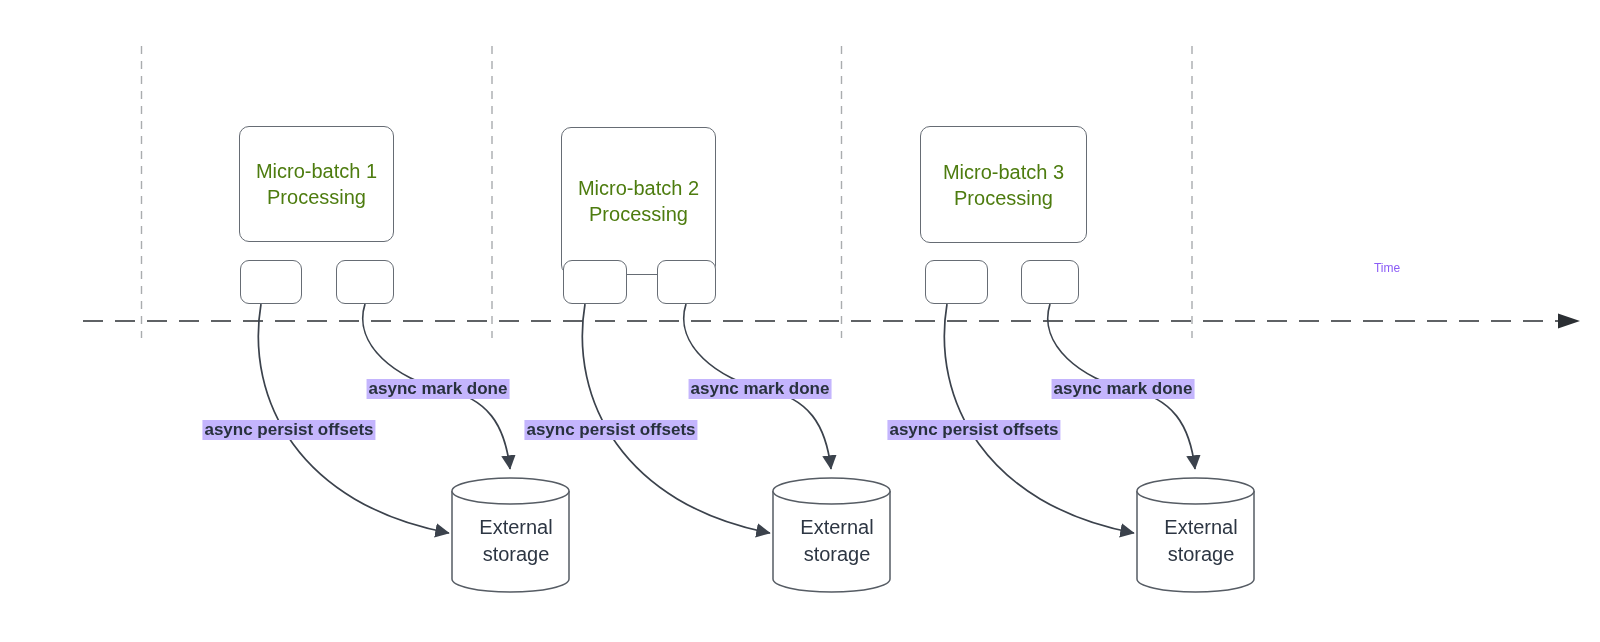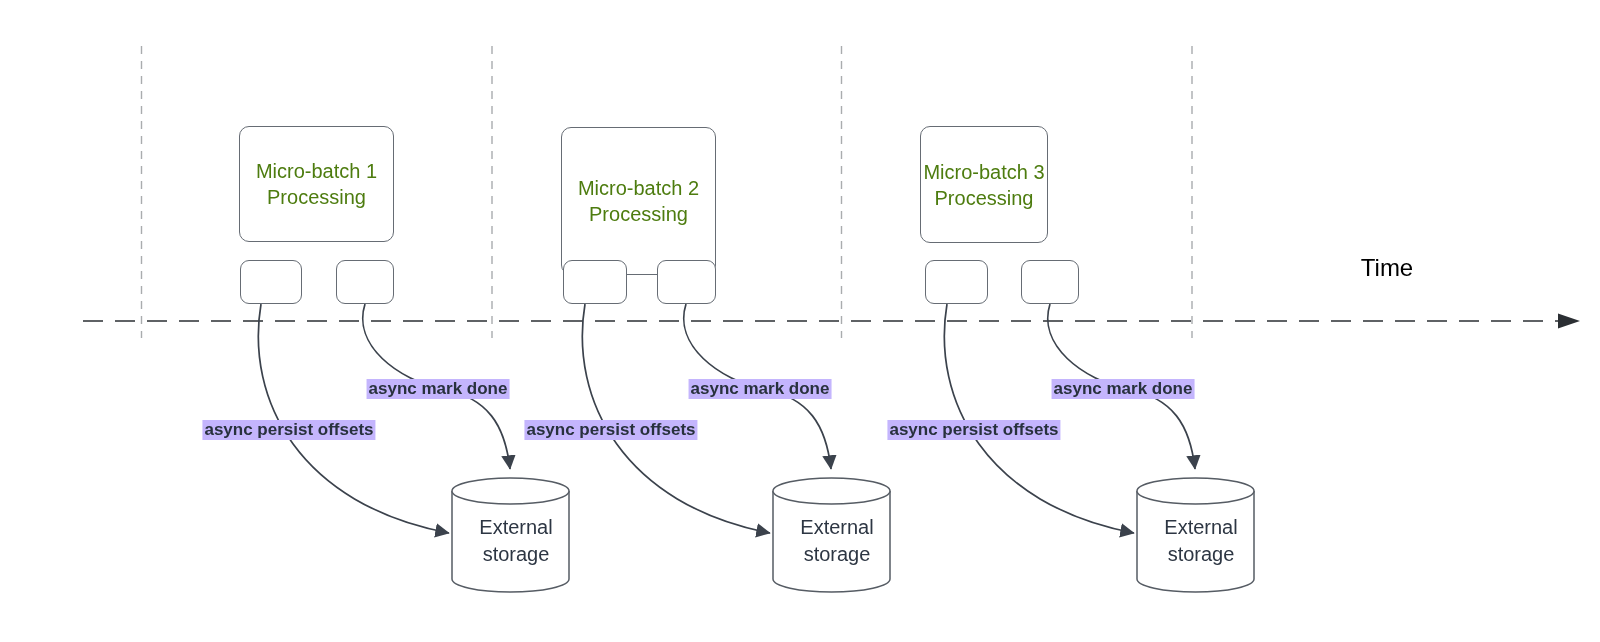--- a/index.html
+++ b/index.html
@@ -52,23 +52,23 @@
     position: absolute;
     width: 128px;
     text-align: center;
     font-size: 20px;
     line-height: 27px;
     color: #2d3643;
   }
   .time-label {
     position: absolute;
     transform: translateX(-50%);
-    font-size: 24px;
+    font-size: 12px;
     line-height: 24px;
-    color: #000000;
+    color: #8b5cf6;
     white-space: nowrap;
   }
 </style>
 </head>
 <body>
 
 <div class="canvas">
 
   <svg class="layer" width="1600" height="642" viewBox="0 0 1600 642">
     <defs>
@@ -123,21 +123,21 @@
     <div class="preline">Micro-batch 2
 Processing</div>
   </div>
   <div class="mini-box" style="left:563px; top:260px; width:64px; height:44px;"></div>
   <div class="mini-box" style="left:657px; top:260px; width:59px; height:44px;"></div>
   <div class="flow-label" style="left:611px; top:420px;">async persist offsets</div>
   <div class="flow-label" style="left:760px; top:379px;">async mark done</div>
   <div class="storage-label preline" style="left:773px; top:514px;">External
 storage</div>
 
-  <div class="proc-box" style="left:920px; top:126px; width:128px; height:117px;">
+  <div class="proc-box" style="left:920px; top:126px; width:167px; height:117px;">
     <div class="preline">Micro-batch 3
 Processing</div>
   </div>
   <div class="mini-box" style="left:925px; top:260px; width:63px; height:44px;"></div>
   <div class="mini-box" style="left:1021px; top:260px; width:58px; height:44px;"></div>
   <div class="flow-label" style="left:974px; top:420px;">async persist offsets</div>
   <div class="flow-label" style="left:1123px; top:379px;">async mark done</div>
   <div class="storage-label preline" style="left:1137px; top:514px;">External
 storage</div>
 

